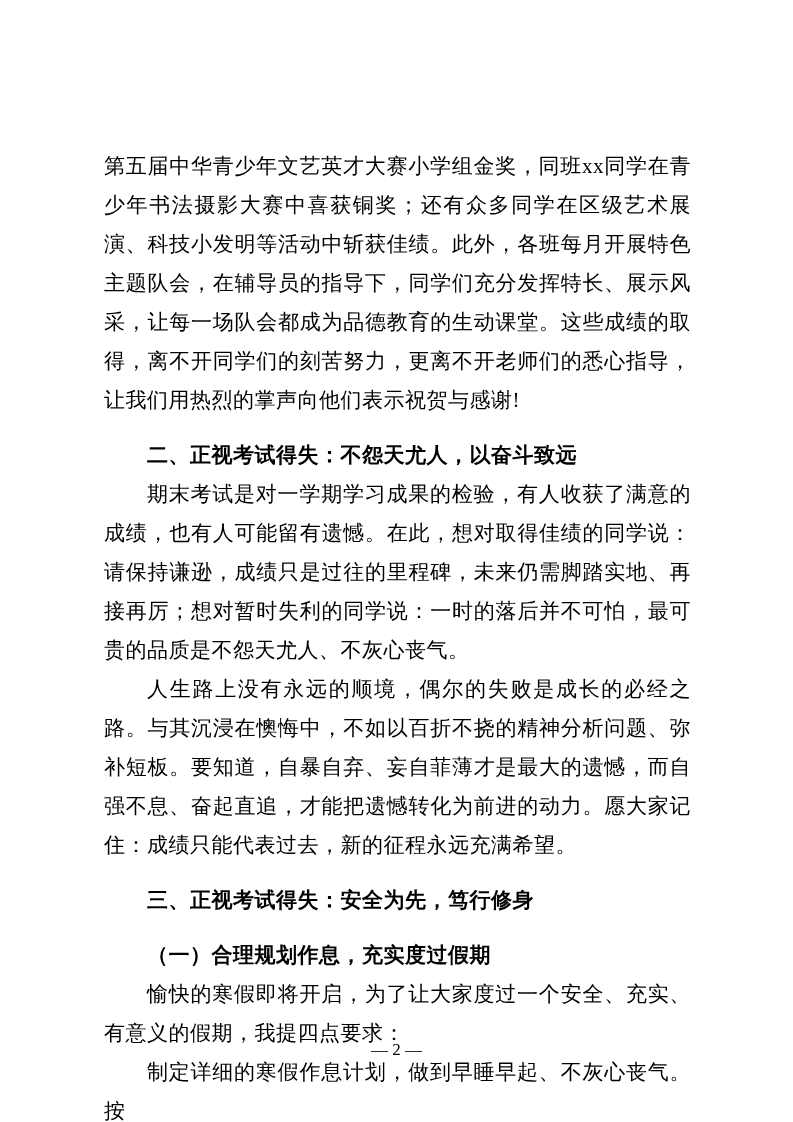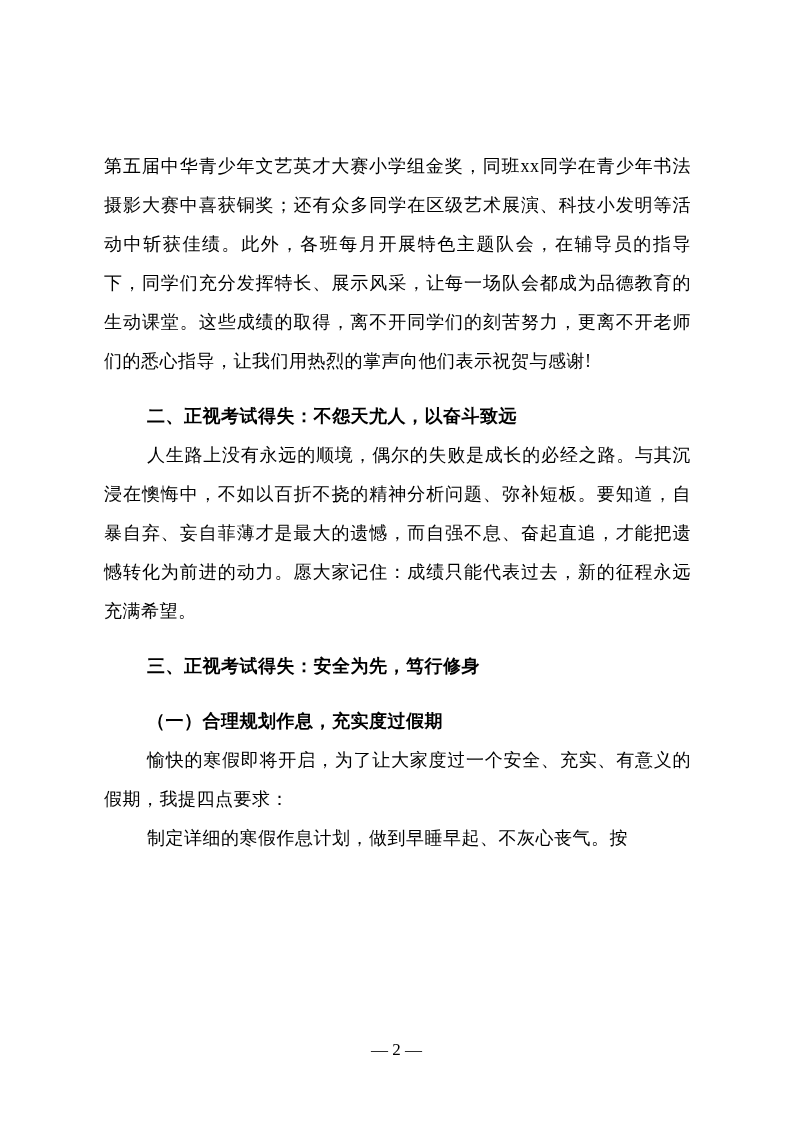--- a/index.html
+++ b/index.html
@@ -19,21 +19,21 @@
     box-sizing: border-box;
   }
   .content {
     position: absolute;
     top: 147px;
     left: 104px;
     width: 587px;
   }
   .para {
     margin: 0;
-    font-size: 18px;
+    font-size: 21px;
     line-height: 39px;
     text-align: justify;
     text-justify: inter-ideograph;
     letter-spacing: 0.5px;
     word-break: break-all;
   }
   .para.indent {
     text-indent: 43px;
   }
   .para.heading {
@@ -54,20 +54,21 @@
 </style>
 </head>
 <body>
 
 <div class="page">
   <div class="content">
     <p class="para">第五届中华青少年文艺英才大赛小学组金奖，同班xx同学在青少年书法摄影大赛中喜获铜奖；还有众多同学在区级艺术展演、科技小发明等活动中斩获佳绩。此外，各班每月开展特色主题队会，在辅导员的指导下，同学们充分发挥特长、展示风采，让每一场队会都成为品德教育的生动课堂。这些成绩的取得，离不开同学们的刻苦努力，更离不开老师们的悉心指导，让我们用热烈的掌声向他们表示祝贺与感谢!</p>
 
     <p class="para indent heading">二、正视考试得失：不怨天尤人，以奋斗致远</p>
 
+    <p class="para indent">期末考试是对一学期学习成果的检验，有人收获了满意的成绩，也有人可能留有遗憾。在此，想对取得佳绩的同学说：请保持谦逊，成绩只是过往的里程碑，未来仍需脚踏实地、再接再厉；想对暂时失利的同学说：一时的落后并不可怕，最可贵的品质是不怨天尤人、不灰心丧气。</p>
 
     <p class="para indent">人生路上没有永远的顺境，偶尔的失败是成长的必经之路。与其沉浸在懊悔中，不如以百折不挠的精神分析问题、弥补短板。要知道，自暴自弃、妄自菲薄才是最大的遗憾，而自强不息、奋起直追，才能把遗憾转化为前进的动力。愿大家记住：成绩只能代表过去，新的征程永远充满希望。</p>
 
     <p class="para indent heading">三、正视考试得失：安全为先，笃行修身</p>
 
     <p class="para indent heading">（一）合理规划作息，充实度过假期</p>
 
     <p class="para indent">愉快的寒假即将开启，为了让大家度过一个安全、充实、有意义的假期，我提四点要求：</p>
 
     <p class="para indent">制定详细的寒假作息计划，做到早睡早起、不灰心丧气。按</p>

